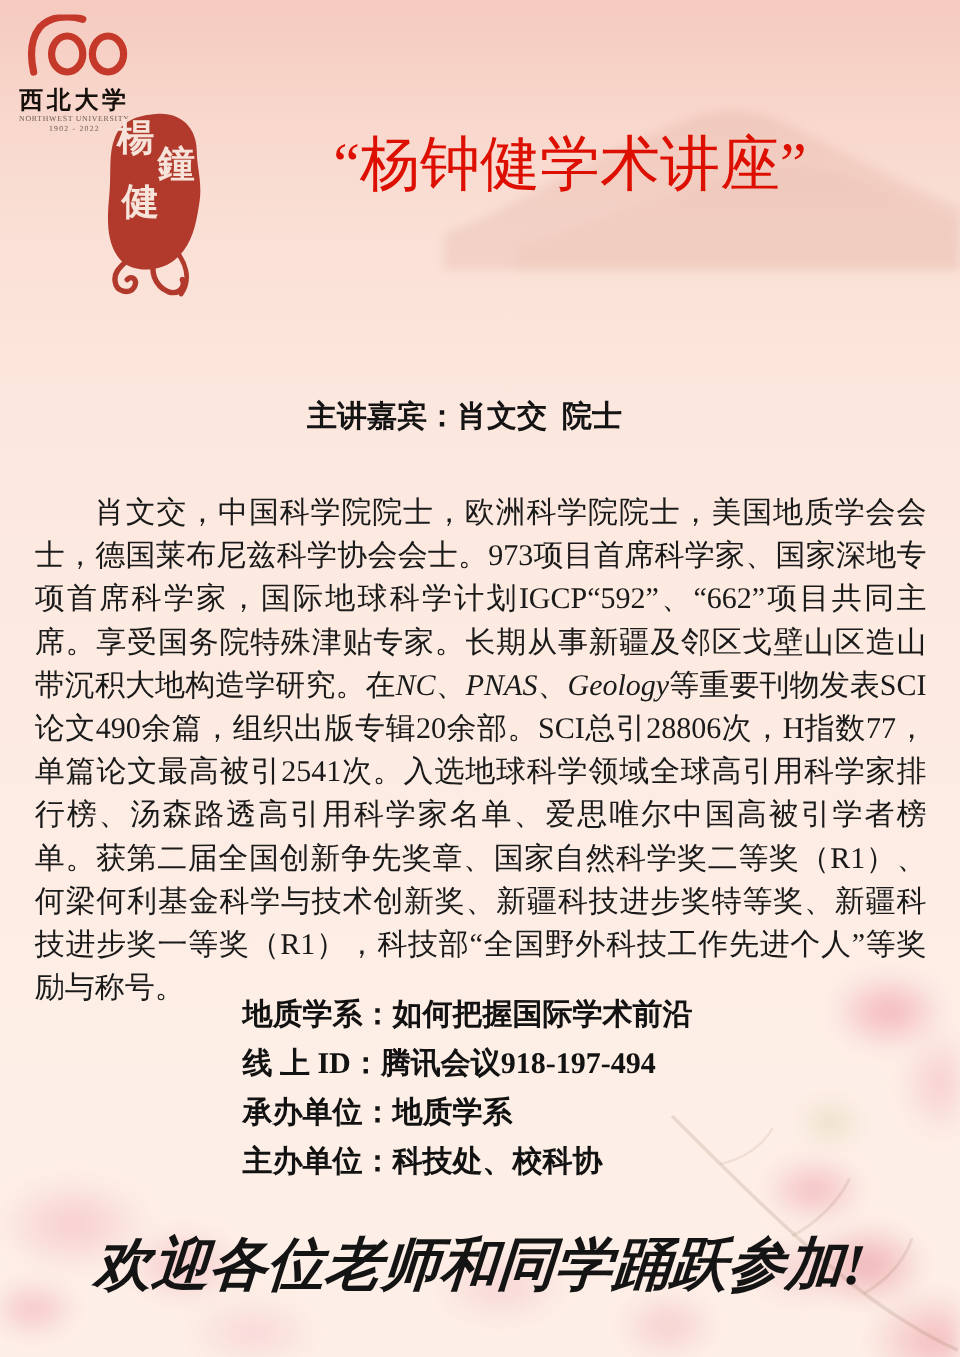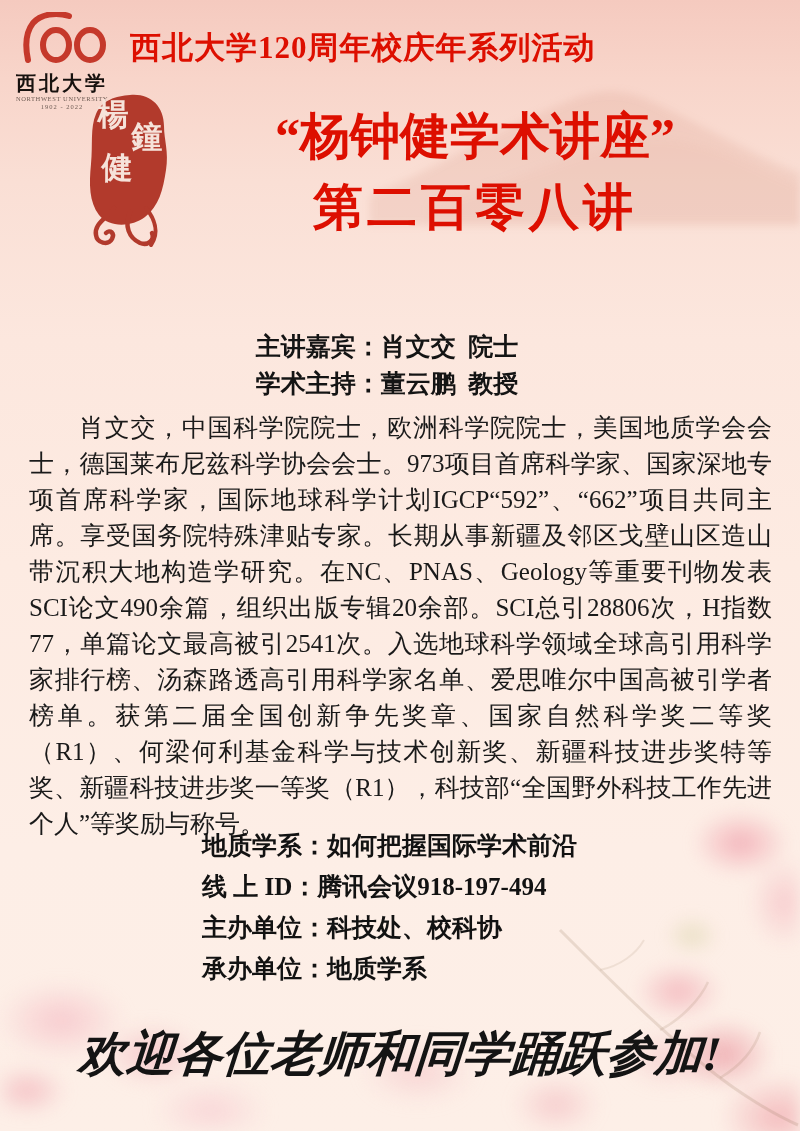--- a/index.html
+++ b/index.html
@@ -41,30 +41,30 @@
       radial-gradient(ellipse 70px 40px at 85% 45%, rgba(242,178,186,.50), rgba(242,178,186,0) 72%);
   }
   .branch{right:0;top:870px;width:260px;height:261px;opacity:.5;}
   
   .logo{left:12px;top:12px;width:100px;text-align:center;}
   .logo-cn{font-weight:bold;color:#17110e;font-size:20px;letter-spacing:3px;line-height:1.15;font-family:"Liberation Serif",serif;}
   .logo-en{font-size:6.5px;color:#6e5c54;letter-spacing:.6px;line-height:1.3;white-space:nowrap;}
   .logo-years{font-size:6.5px;color:#6e5c54;letter-spacing:1px;line-height:1.3;}
   
   .banner{left:130px;top:27px;width:560px;font-size:31px;font-weight:bold;color:var(--red,#dd0f00);letter-spacing:1px;}
-  .title1{left:160px;top:103px;width:630px;text-align:center;font-size:50px;font-weight:bold;color:var(--red,#dd0f00);}
+  .title1{left:160px;top:103px;width:630px;text-align:center;font-size:50px;font-weight:normal;color:var(--red,#dd0f00);}
   .title2{left:160px;top:174px;width:630px;text-align:center;font-size:50px;font-weight:bold;color:var(--red,#dd0f00);letter-spacing:4px;}
   .topic{left:0;top:264px;width:800px;text-align:center;font-size:30px;font-weight:bold;color:#141414;}
   .speaker{left:0;width:774px;text-align:center;font-size:25px;font-weight:bold;color:#141414;white-space:pre-wrap;}
   .speaker.guest{top:330px;}
   .speaker.host{top:367px;}
   
   .bio{left:29px;top:410px;width:743px;font-size:25px;line-height:36px;color:#1a1a1a;
        text-align:justify;text-indent:2em;margin:0;}
-  .bio .it{margin-top:30px;}
+  .bio .it{font-style:italic;margin-top:30px;}
   
   .details{left:202px;top:833px;}
   .detail-row{display:flex;font-size:25px;font-weight:bold;color:#121212;line-height:26px;margin-bottom:15px;white-space:pre-wrap;}
   
   .footer{left:0;top:1022px;width:800px;text-align:center;font-size:48px;font-weight:bold;
           font-style:italic;color:#141414;transform:skewX(-4deg);}
 </style>
 </head>
 <body>
 
@@ -89,42 +89,39 @@
     <svg width="96" height="56" viewBox="0 0 96 56">
       <path d="M14 48 C11 34 12 20 19 11 C27 2 42 0 55 4" stroke="#c5392b" stroke-width="6" fill="none" stroke-linecap="round"></path>
       <ellipse cx="42" cy="33" rx="13" ry="15" stroke="#c5392b" stroke-width="6" fill="none"></ellipse>
       <ellipse cx="76" cy="33" rx="13" ry="15" stroke="#c5392b" stroke-width="6" fill="none"></ellipse>
     </svg>
     <div class="logo-cn">西北大学</div>
     <div class="logo-en">NORTHWEST UNIVERSITY</div>
     <div class="logo-years">1902 - 2022</div>
   </div>
 
-  <div class="abs banner">西北大学120周年校庆年系列活动</div>
 
   <svg class="abs" style="left:84px;top:92px;" width="92" height="162" viewBox="0 0 92 162">
     <path d="M46 3 C66 1 80 14 80 34 C80 48 85 60 82 78 C79 98 75 114 61 125 C48 135 25 136 15 123 C5 110 5 92 7 72 C9 52 6 36 12 22 C18 8 32 4 46 3 Z" fill="#b23a2c"></path>
     <path d="M30 116 C21 128 10 132 12 143 C13 151 24 154 28 147 C31 141 26 137 22 141" stroke="#b23a2c" stroke-width="4.5" fill="none" stroke-linecap="round"></path>
     <path d="M46 120 C40 134 45 146 56 151 C64 154 71 148 68 141" stroke="#b23a2c" stroke-width="4.5" fill="none" stroke-linecap="round"></path>
     <path d="M62 116 C70 126 76 140 67 153" stroke="#b23a2c" stroke-width="4" fill="none" stroke-linecap="round"></path>
     <text x="29" y="33" font-size="31" font-weight="bold" fill="#f6e3da" text-anchor="middle">楊</text>
     <text x="63" y="55" font-size="31" font-weight="bold" fill="#f6e3da" text-anchor="middle">鐘</text>
     <text x="33" y="86" font-size="31" font-weight="bold" fill="#f6e3da" text-anchor="middle">健</text>
   </svg>
 
   <div class="abs title1">“杨钟健学术讲座”</div>
-  <div class="abs title2">第二百零八讲</div>
 
   <div class="abs speaker guest">主讲嘉宾：肖文交  院士</div>
-  <div class="abs speaker host">学术主持：董云鹏  教授</div>
 
   <p class="abs bio"><span>肖文交，中国科学院院士，欧洲科学院院士，美国地质学会会士，德国莱布尼兹科学协会会士。973项目首席科学家、国家深地专项首席科学家，国际地球科学计划IGCP“592”、“662”项目共同主席。享受国务院特殊津贴专家。长期从事新疆及邻区戈壁山区造山带沉积大地构造学研究。在</span><span class="it">NC</span><span>、</span><span class="it">PNAS</span><span>、</span><span class="it">Geology</span><span>等重要刊物发表SCI论文490余篇，组织出版专辑20余部。SCI总引28806次，H指数77，单篇论文最高被引2541次。入选地球科学领域全球高引用科学家排行榜、汤森路透高引用科学家名单、爱思唯尔中国高被引学者榜单。获第二届全国创新争先奖章、国家自然科学奖二等奖（R1）、何梁何利基金科学与技术创新奖、新疆科技进步奖特等奖、新疆科技进步奖一等奖（R1），科技部“全国野外科技工作先进个人”等奖励与称号。</span></p>
 
   <div class="abs details">
       <div class="detail-row"><span class="detail-label">地质学系：</span><span class="detail-value">如何把握国际学术前沿</span></div>
       <div class="detail-row"><span class="detail-label">线 上 ID：</span><span class="detail-value">腾讯会议918-197-494</span></div>
+      <div class="detail-row"><span class="detail-label">承办单位：</span><span class="detail-value">地质学系</span></div>
       <div class="detail-row"><span class="detail-label">主办单位：</span><span class="detail-value">科技处、校科协</span></div>
-      <div class="detail-row"><span class="detail-label">承办单位：</span><span class="detail-value">地质学系</span></div>
     </div>
 
   <div class="abs footer">欢迎各位老师和同学踊跃参加!</div>
 
 </div>
 
 </body></html>

